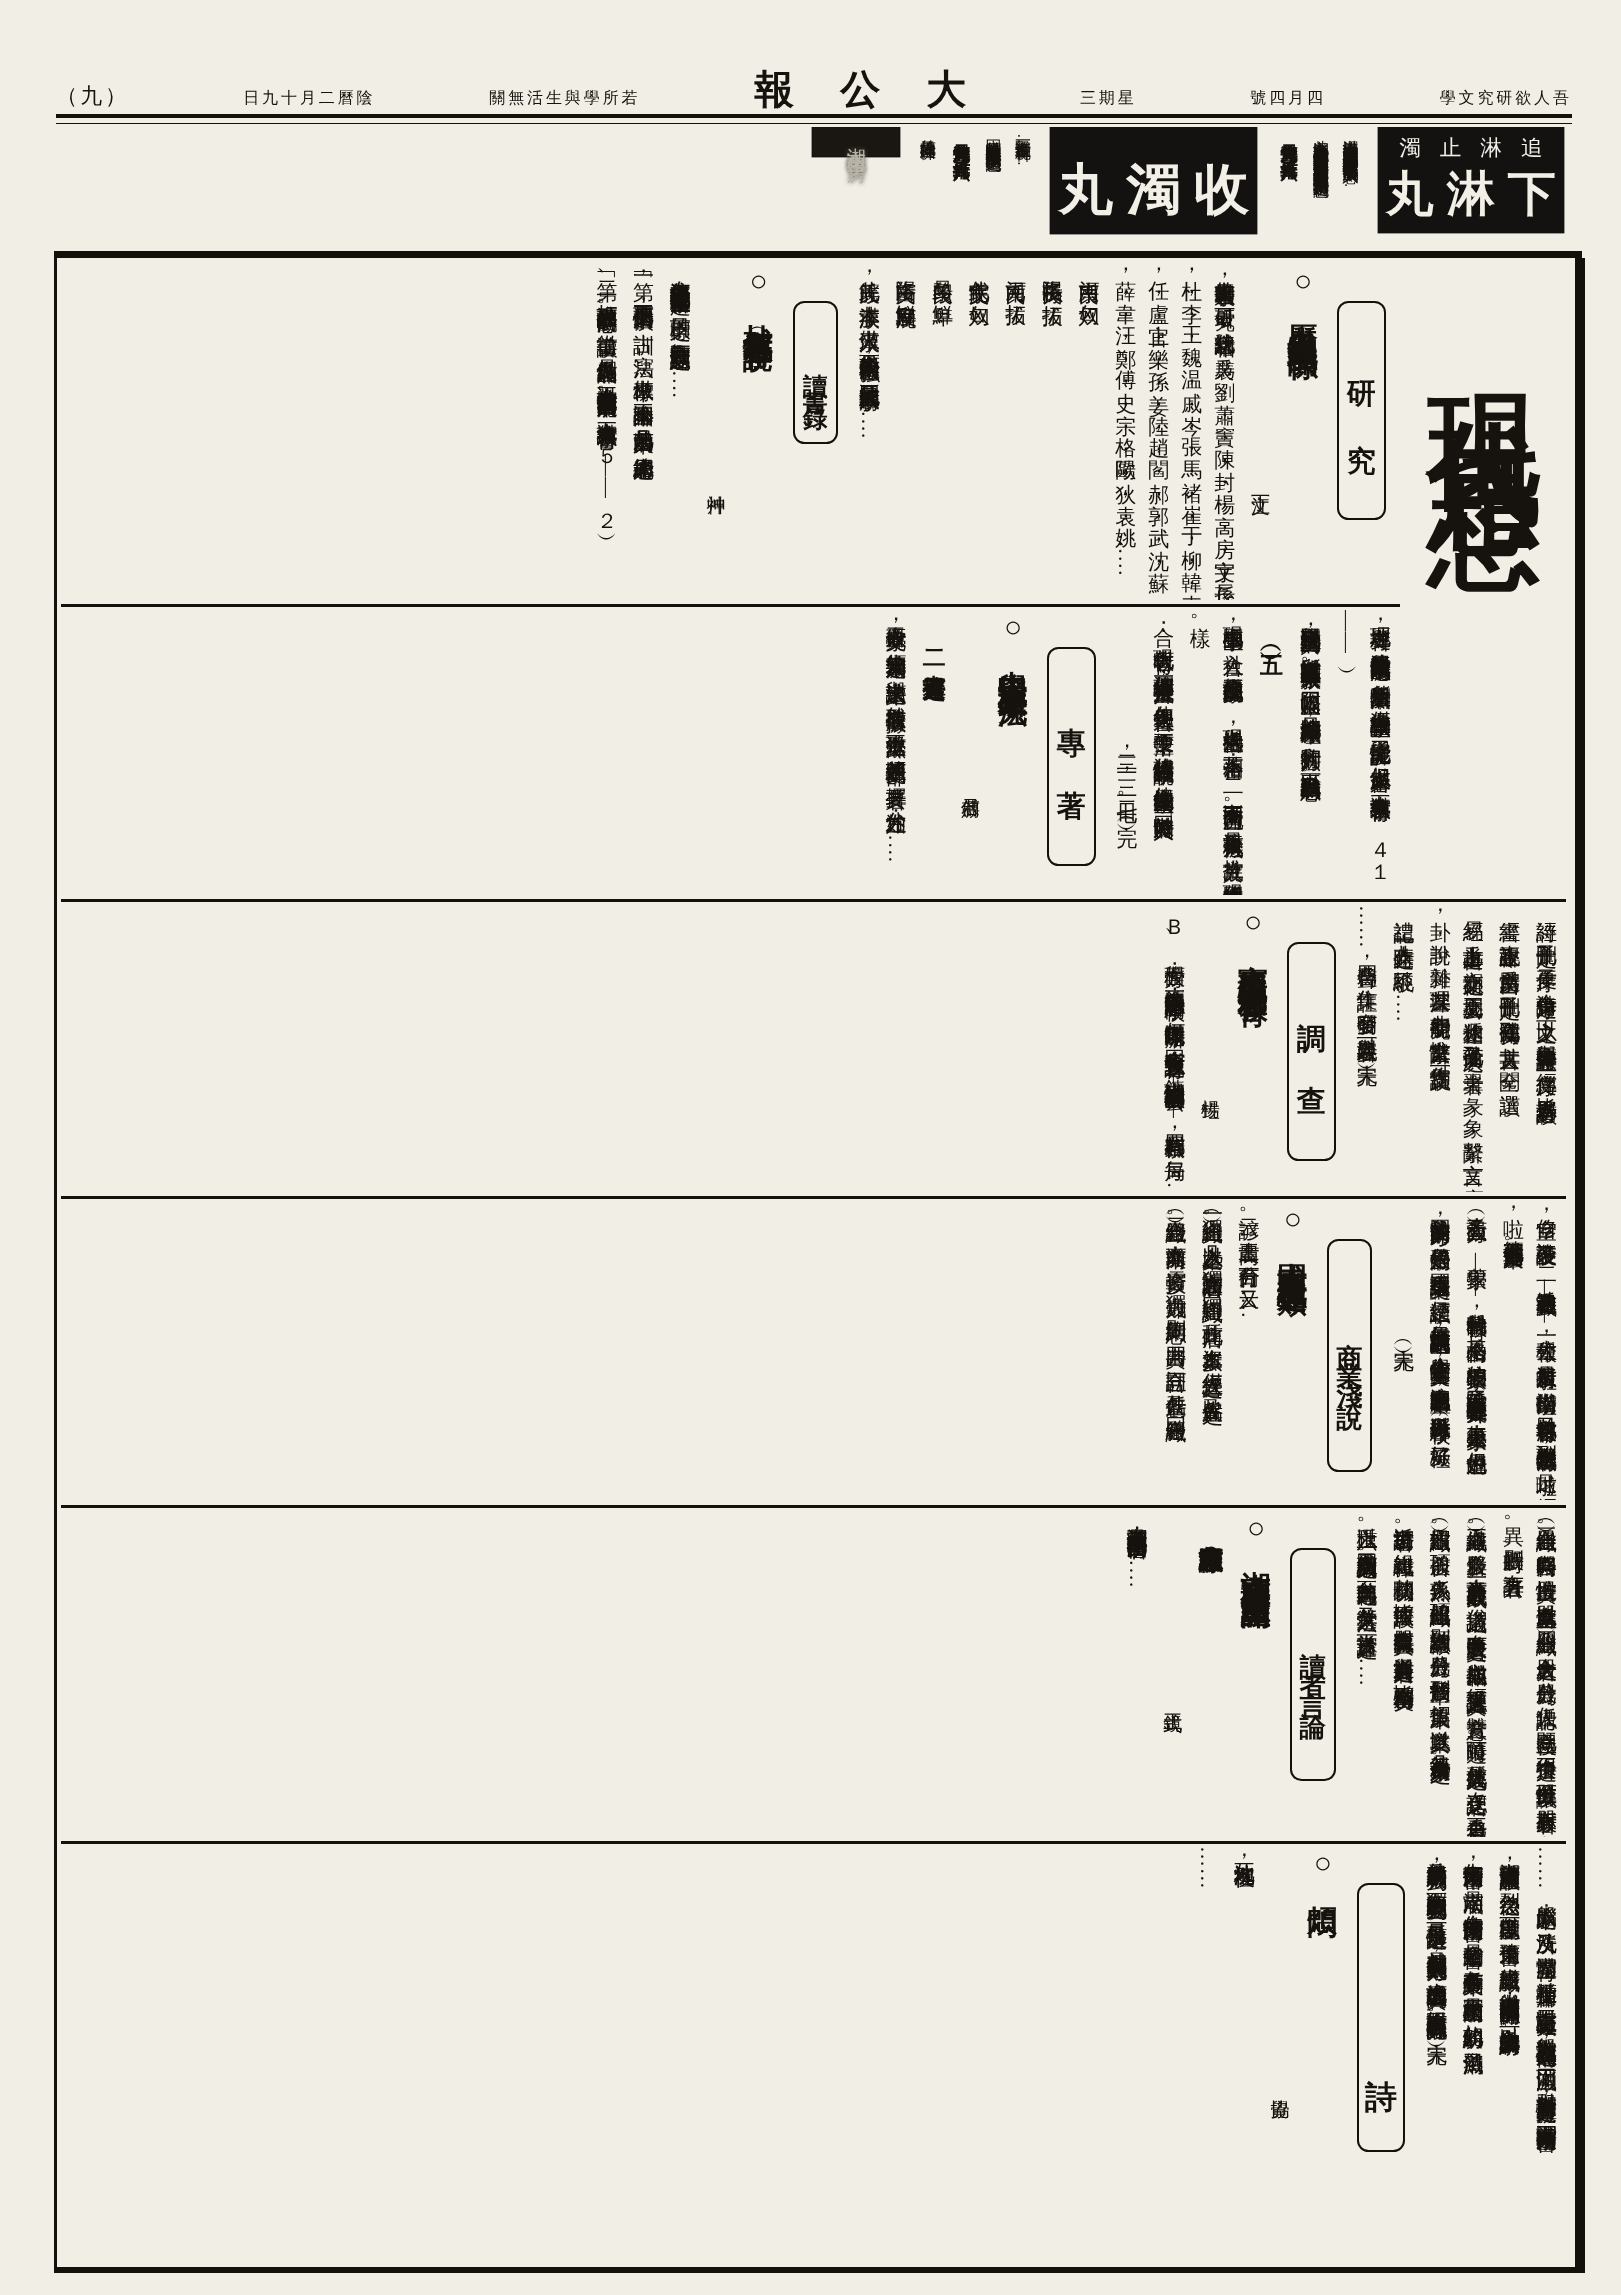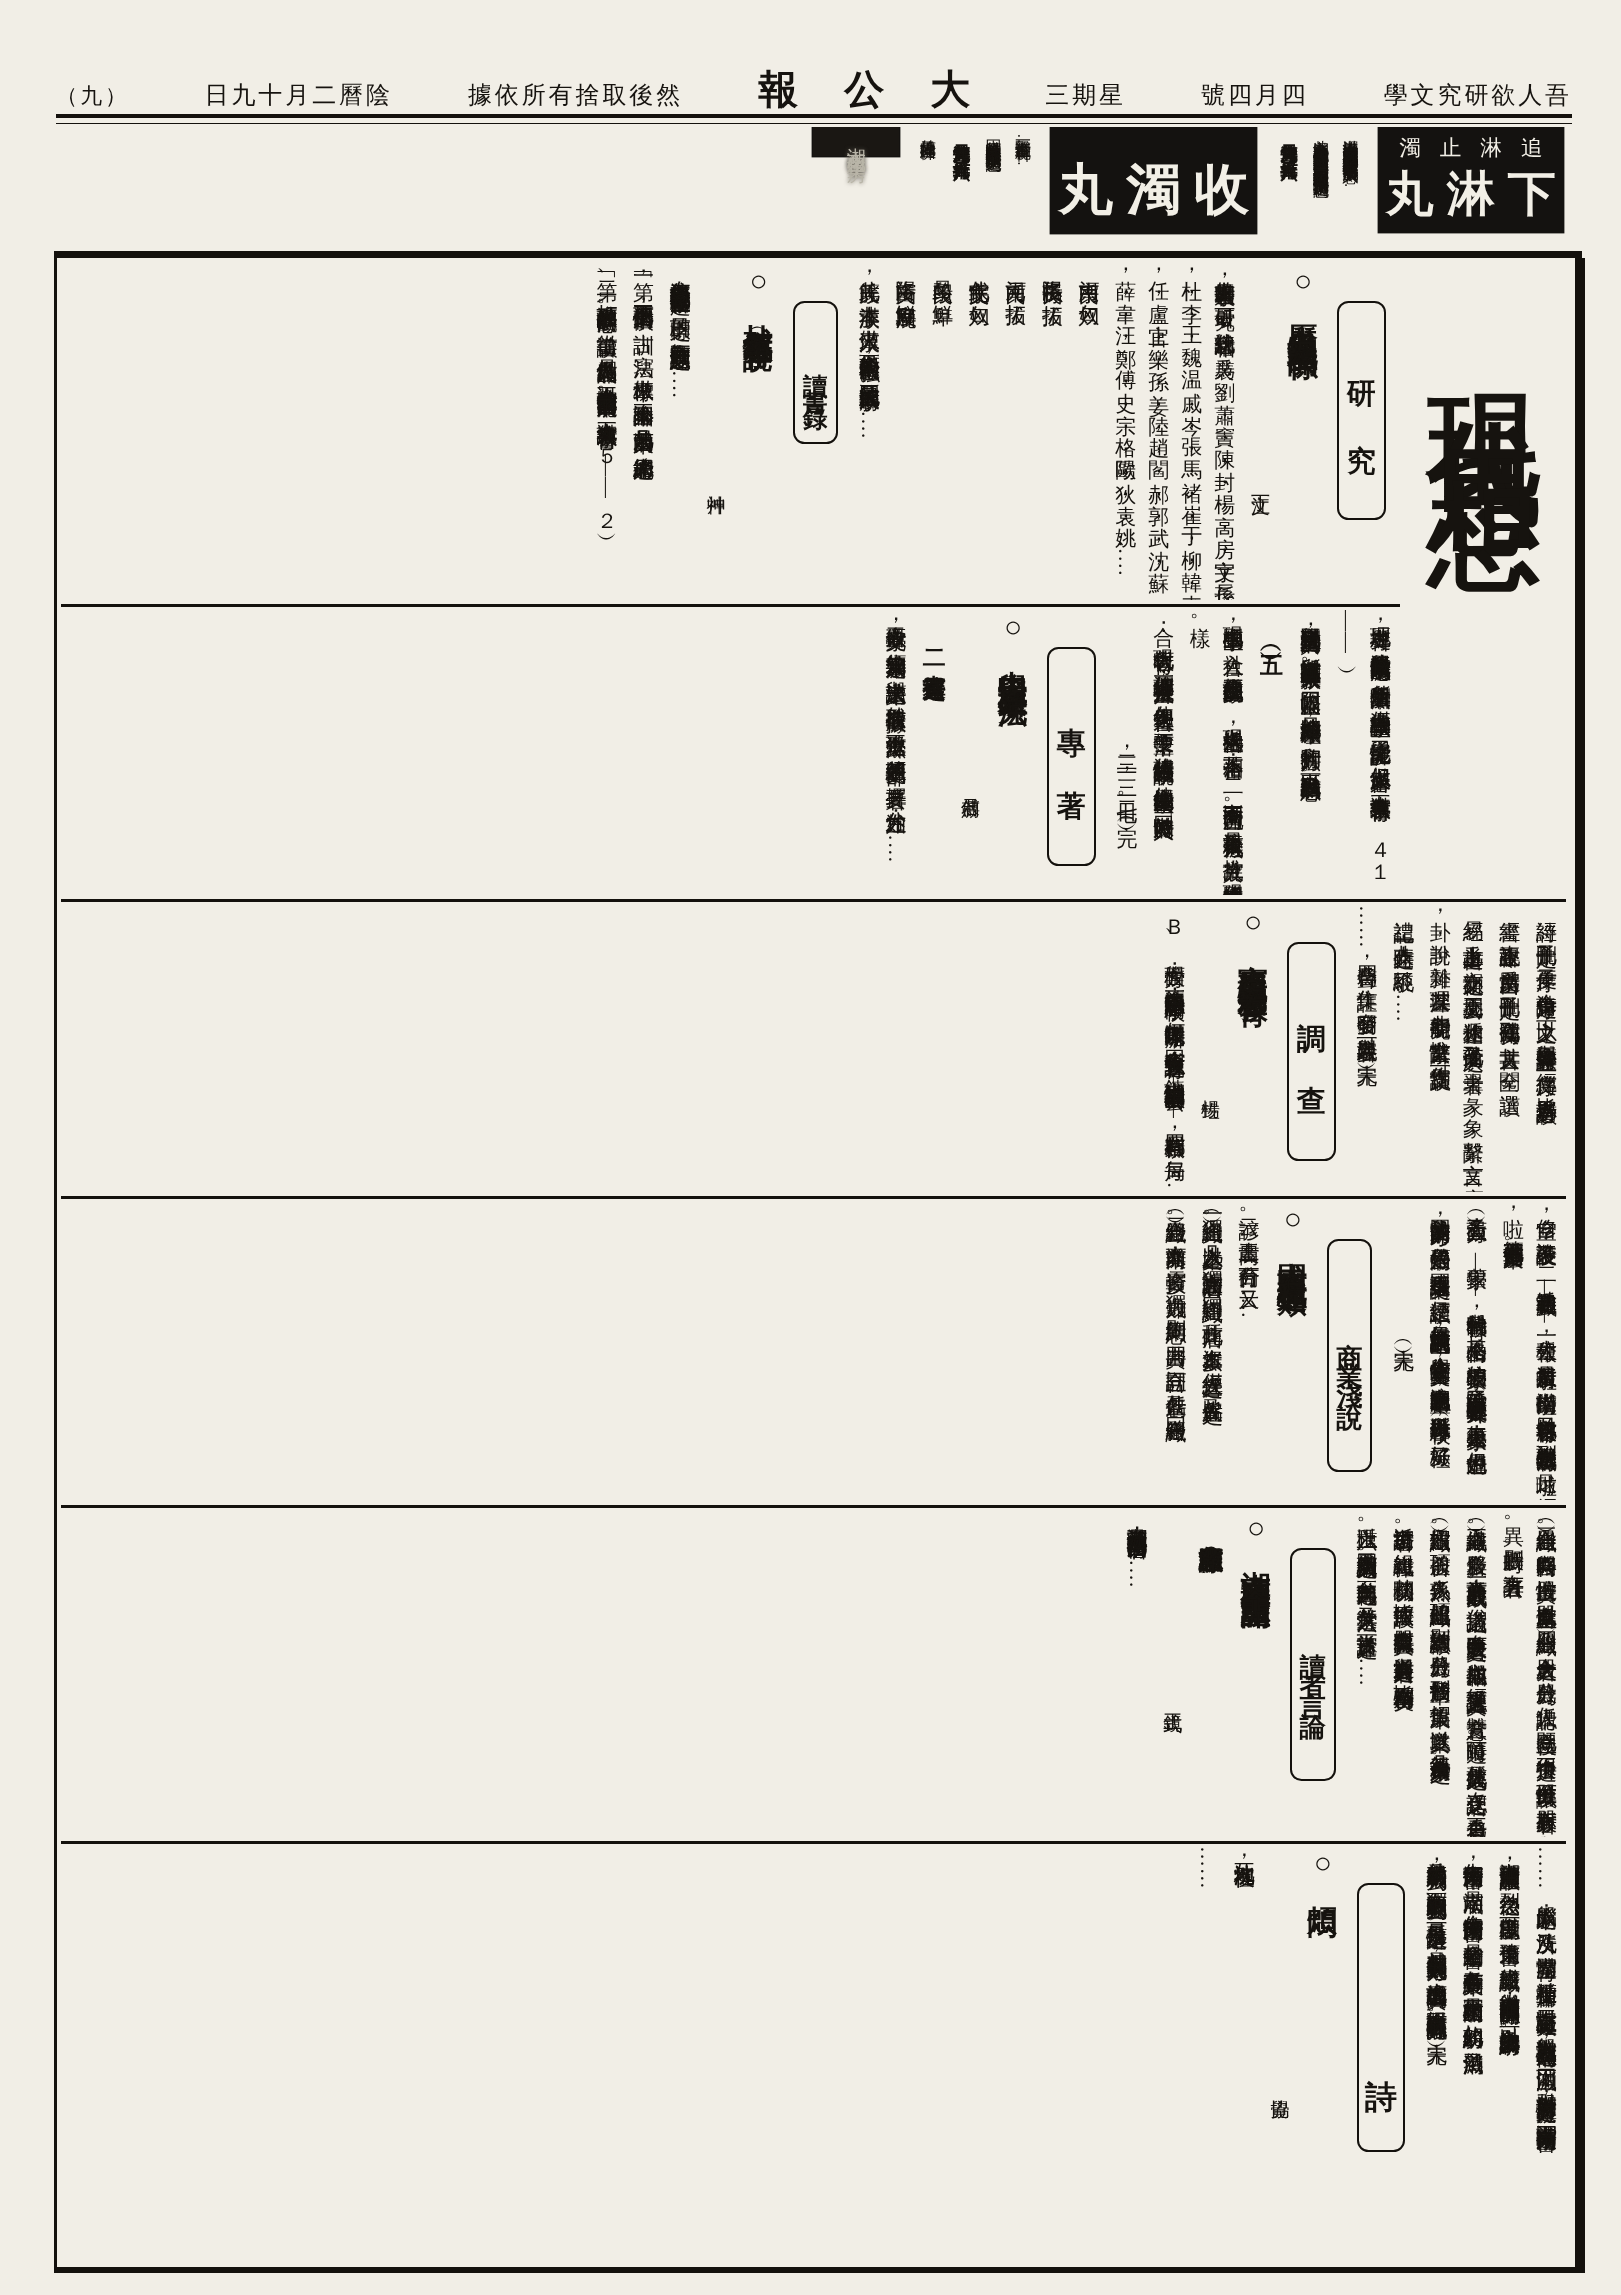--- a/index.html
+++ b/index.html
@@ -6,21 +6,21 @@
   body{
     width:1622px;height:2295px;position:relative;
     background:#f1eee6;
     font-family:"Liberation Serif", serif;
     color:#16130f;
     overflow:hidden;
   }
   .rtl{direction:rtl;unicode-bidi:bidi-override;}
   
   .hdr{position:absolute;left:56px;top:62px;width:1516px;display:flex;flex-direction:row-reverse;justify-content:space-between;align-items:baseline;}
-  .hdr .it{font-size:24px;letter-spacing:2.9px;white-space:nowrap;}
+  .hdr .it{font-size:16px;letter-spacing:2.9px;white-space:nowrap;}
   .hdr .paper{font-size:40px;font-weight:bold;letter-spacing:46px;margin-right:-46px;}
   .hdr .pageno{font-size:21.6px;}
   .hrule1{position:absolute;left:56px;top:114px;width:1516px;height:0;border-top:4.3px solid #14110d;}
   .hrule1b{position:absolute;left:56px;top:123px;width:1516px;height:0;border-top:1.4px solid #14110d;}
   
   .ads{position:absolute;left:59px;top:127px;width:1514px;height:121px;writing-mode:vertical-rl;overflow:hidden;}
   .adtxt{font-size:16px;line-height:22.3px;letter-spacing:0.7px;margin:0 7.2px;}
   .adprice{font-size:17.3px;line-height:26px;margin:4.3px 8.6px 0 8.6px;font-weight:bold;}
   .adbox{writing-mode:horizontal-tb;display:inline-flex;flex-direction:column;justify-content:space-between;align-items:center;background:#141210;color:#f2efe6;margin:0 10px;padding:5.8px 7.2px;box-shadow:0 0 0 1.4px #141210;}
   .adbox .tag{font-size:21.6px;letter-spacing:19px;margin-right:-19px;white-space:nowrap;}
@@ -52,21 +52,21 @@
   .fin{padding-top:130px;}
 </style>
 </head>
 <body>
 
 <div class="hdr">
   <span class="it rtl">吾人欲研究文學</span>
   <span class="it rtl">四月四號</span>
   <span class="it rtl">星期三</span>
   <span class="it paper rtl">大公報</span>
-  <span class="it rtl">然後取捨有所依據</span>
+  <span class="it rtl">若所學與生活無關</span>
   <span class="it rtl">陰曆二月十九日</span>
   <span class="it pageno">（九）</span>
 </div>
 <div class="hrule1"></div>
 <div class="hrule1b"></div>
 
 <div class="ads">
   <div class="adbox">
     <div class="tag rtl">追淋止濁</div>
     <div class="big rtl">下淋丸</div>

